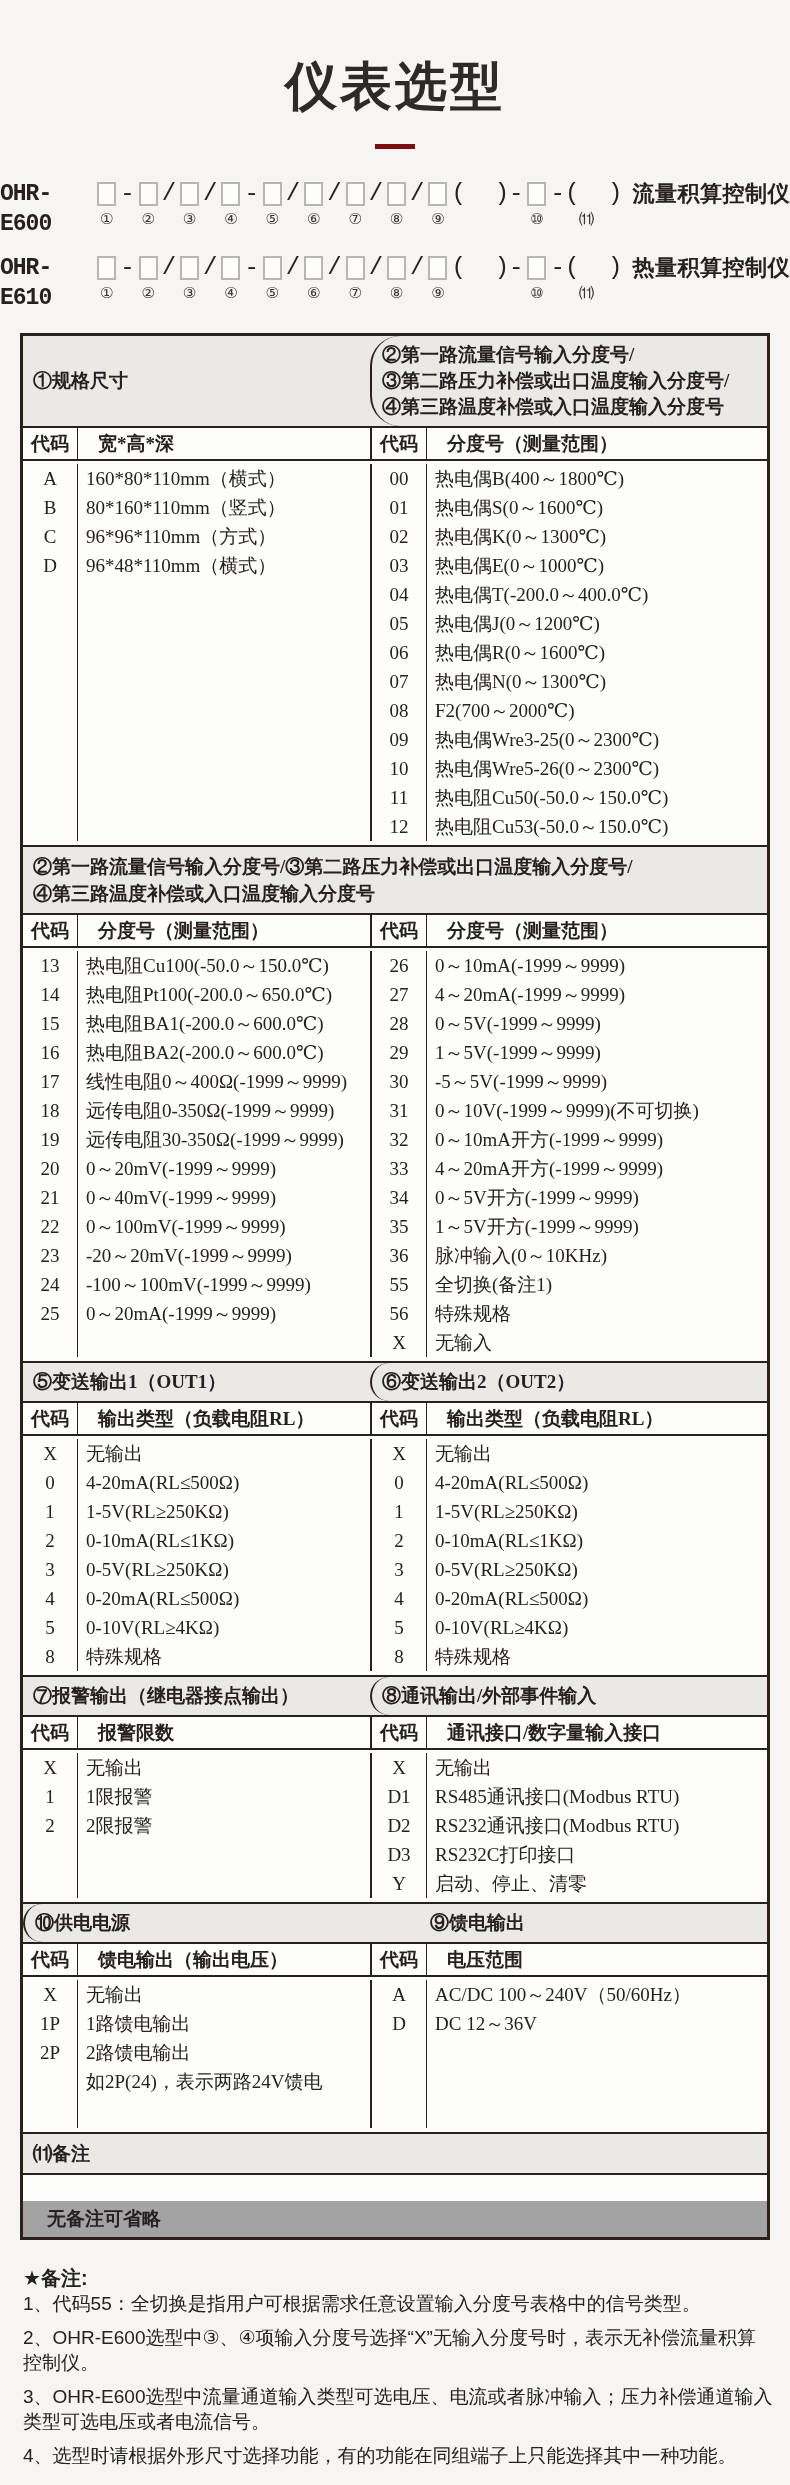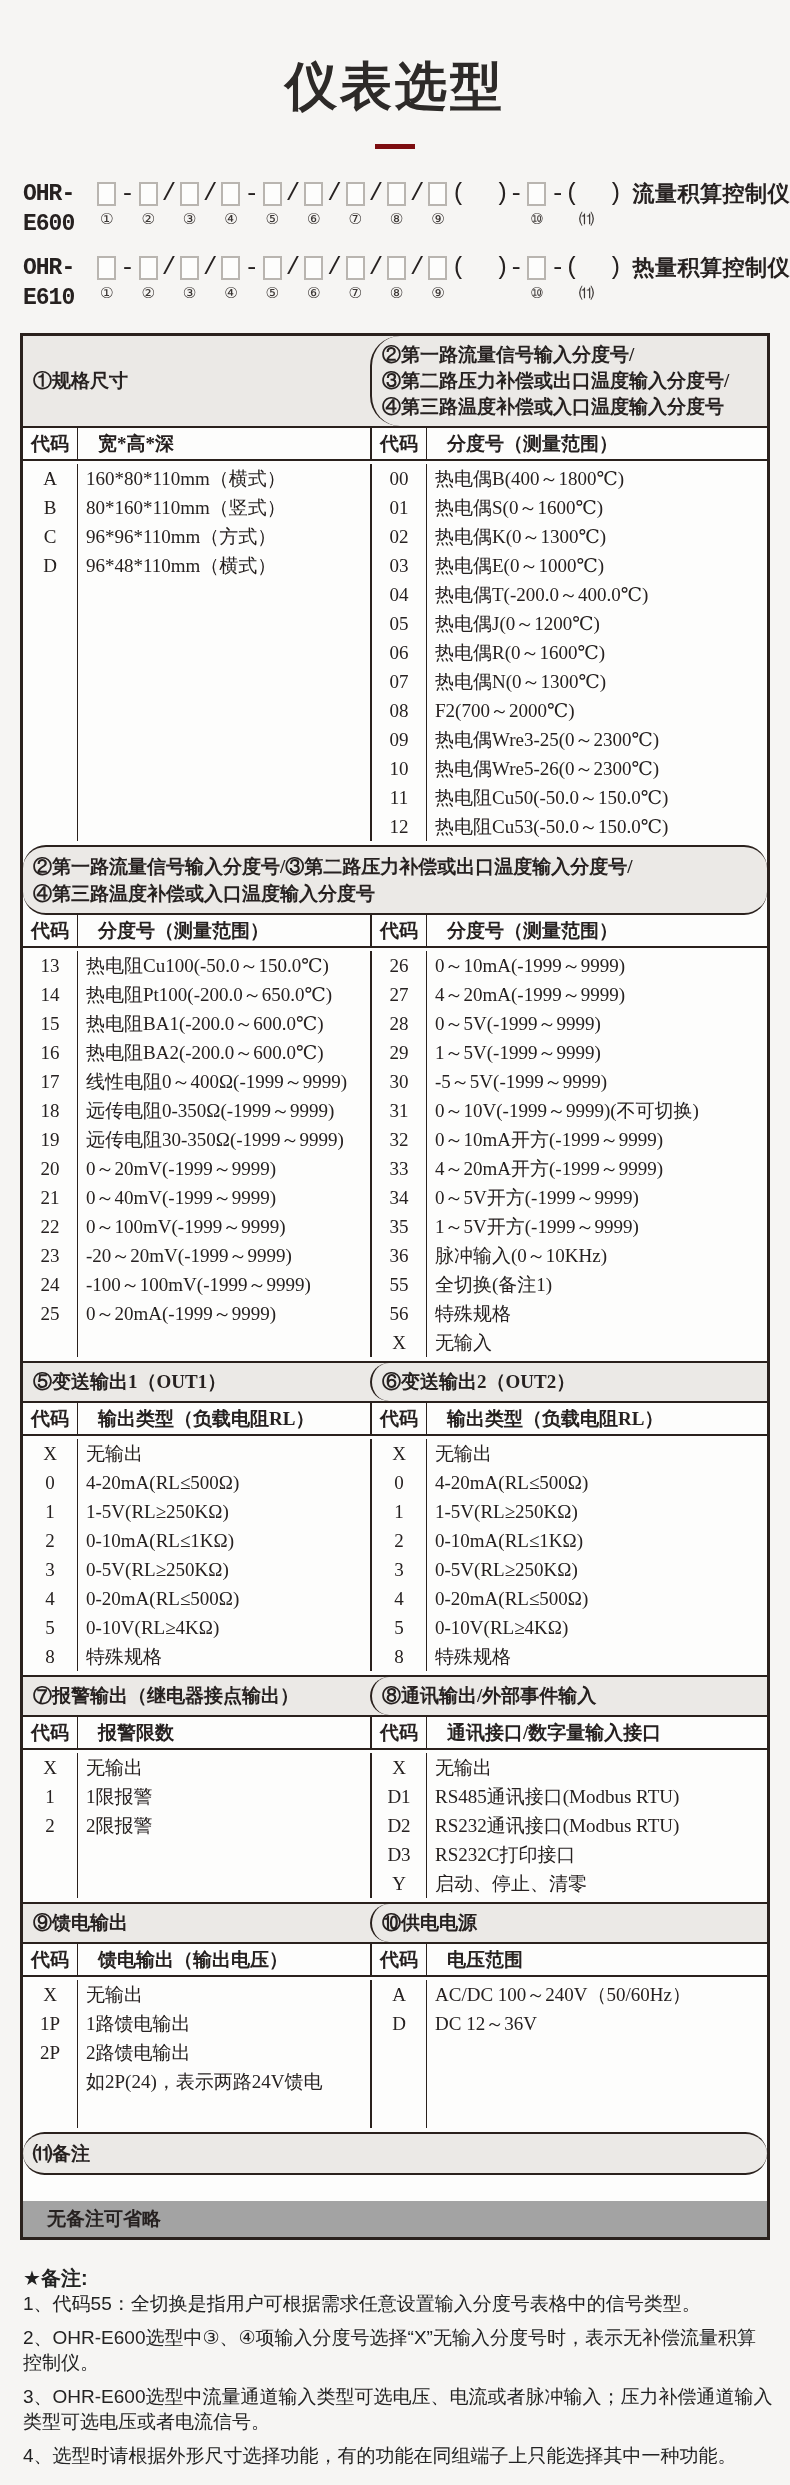--- a/index.html
+++ b/index.html
@@ -20,21 +20,21 @@
   .page-title{
     text-align:center;margin-top:52px;
     font-size:52px;font-weight:900;letter-spacing:3px;color:#2d2a28;
     font-family:"Liberation Sans","DejaVu Sans",sans-serif;
   }
   .title-underline{
     width:40px;height:5px;background:var(--red);
     margin:22px auto 30px auto;
   }
   
-  .models{margin-left:23px;}
+  .models{}
   .model-line{
     display:flex;align-items:flex-start;margin-bottom:14px;
     font-family:"Liberation Mono","DejaVu Sans Mono",monospace;
   }
   .model-prefix{
     font-size:23px;font-weight:700;line-height:30px;margin-right:7px;letter-spacing:-1px;
   }
   .tokens{display:flex;align-items:flex-start;}
   .token{display:flex;flex-direction:column;align-items:center;margin:0 2px;}
   .sym{height:30px;display:flex;align-items:center;font-size:24px;font-weight:500;white-space:pre;line-height:30px;}
@@ -55,21 +55,21 @@
     font-family:"Liberation Serif","DejaVu Serif",serif;
     font-size:19px;color:var(--txt);
   }
   .sec-head{display:flex;background:var(--hdrbg);border-top:2px solid var(--bd);border-bottom:2px solid var(--bd);}
   .sec-head:first-child{border-top:none;}
   .sec-head .cell{padding:6px 10px;font-weight:700;line-height:26px;}
   .sec-head .cell.left{width:347px;display:flex;flex-direction:column;justify-content:center;}
   .sec-head .cell.right{flex:1;border-left:2px solid var(--bd);border-radius:30px;}
   .banner{
     background:var(--hdrbg);border-top:2px solid var(--bd);border-bottom:2px solid var(--bd);
-    padding:6px 10px;font-weight:700;line-height:27px;border-radius:23px;
+    padding:6px 10px;font-weight:700;line-height:27px;
   }
   .col-head{display:flex;border-bottom:2px solid var(--bd);font-weight:700;}
   .col-head .side{padding:0;}
   .data-block{display:flex;align-items:stretch;}
   .side{position:relative;}
   .side.left{width:347px;}
   .side.right{flex:1;border-left:2px solid var(--bd);}
   .side::before{
     content:"";position:absolute;top:0;bottom:0;left:54px;
     border-left:1.5px solid var(--bd);
@@ -648,25 +648,25 @@
           <span class="code">D3</span>
           <span class="val">RS232C打印接口</span>
         </div>
         <div class="trow">
           <span class="code">Y</span>
           <span class="val">启动、停止、清零</span>
         </div>
       </div>
     </div>
     <div class="sec-head">
+      <div class="cell right">
+        <div>⑩供电电源</div>
+      </div>
       <div class="cell left">
         <div>⑨馈电输出</div>
-      </div>
-      <div class="cell right">
-        <div>⑩供电电源</div>
       </div>
     </div>
     <div class="col-head">
       <div class="side left">
         <div class="trow">
           <span class="code">代码</span>
           <span class="val">馈电输出（输出电压）</span>
         </div>
       </div>
       <div class="side right">

